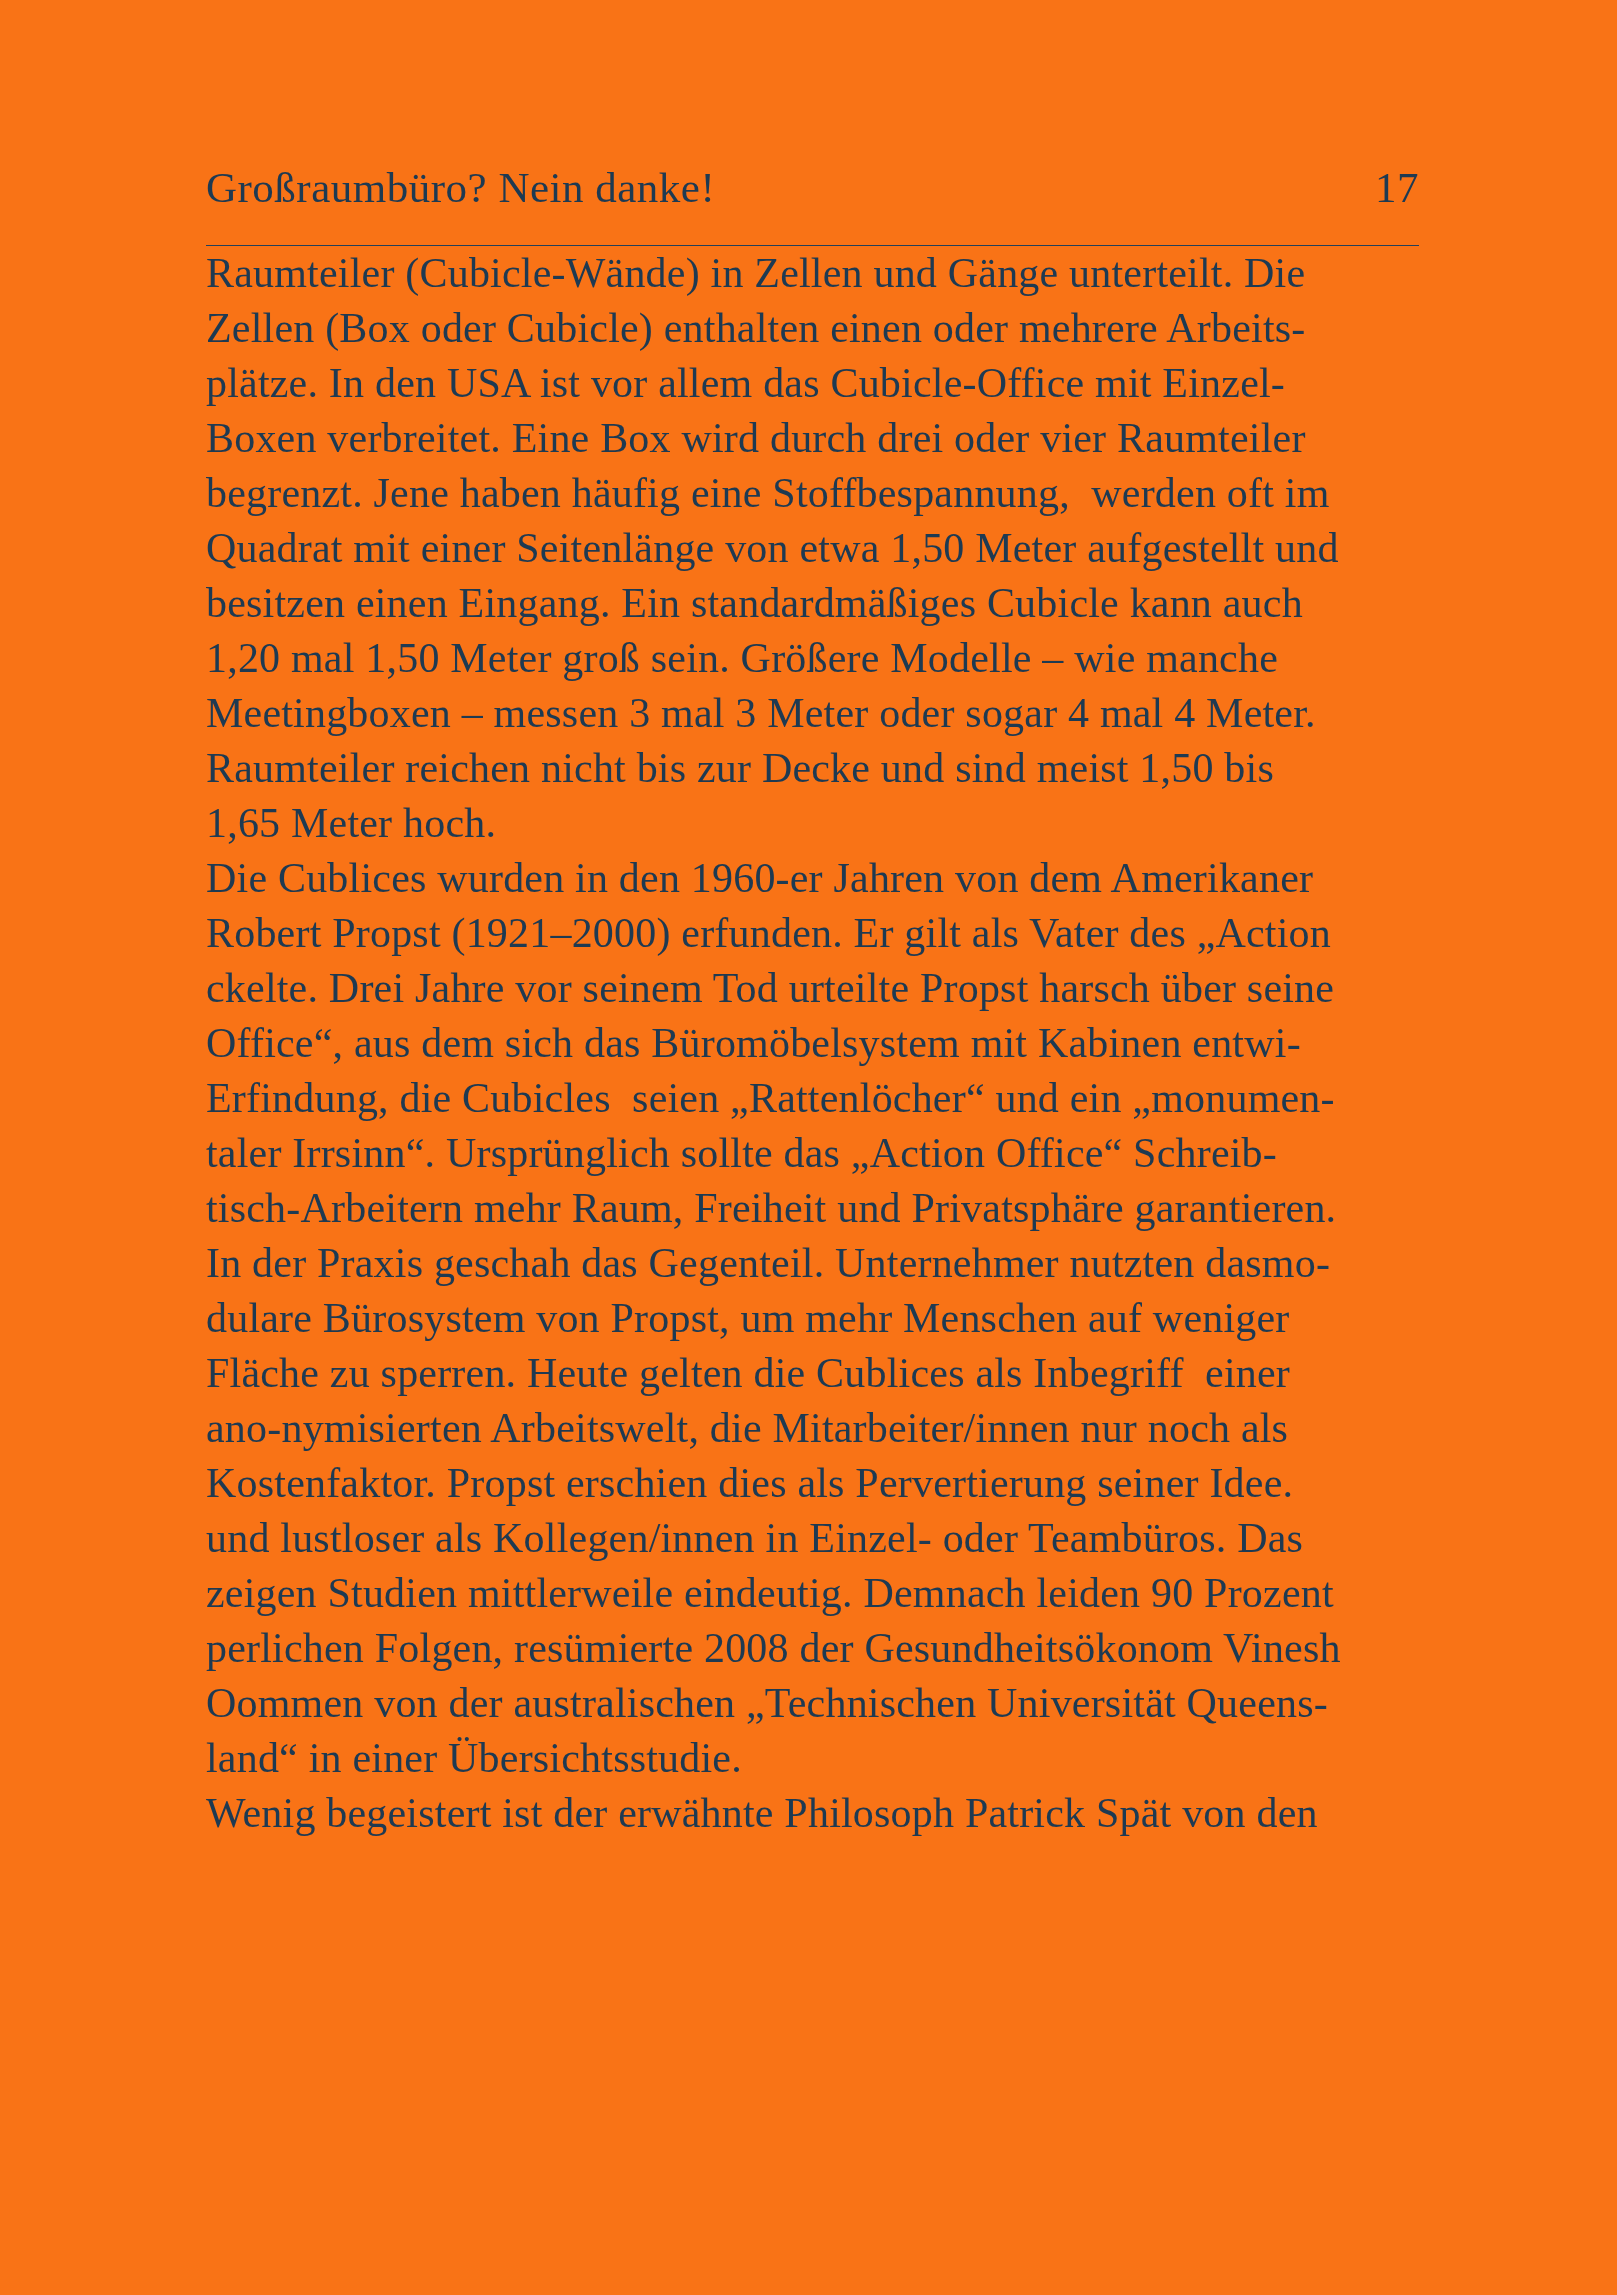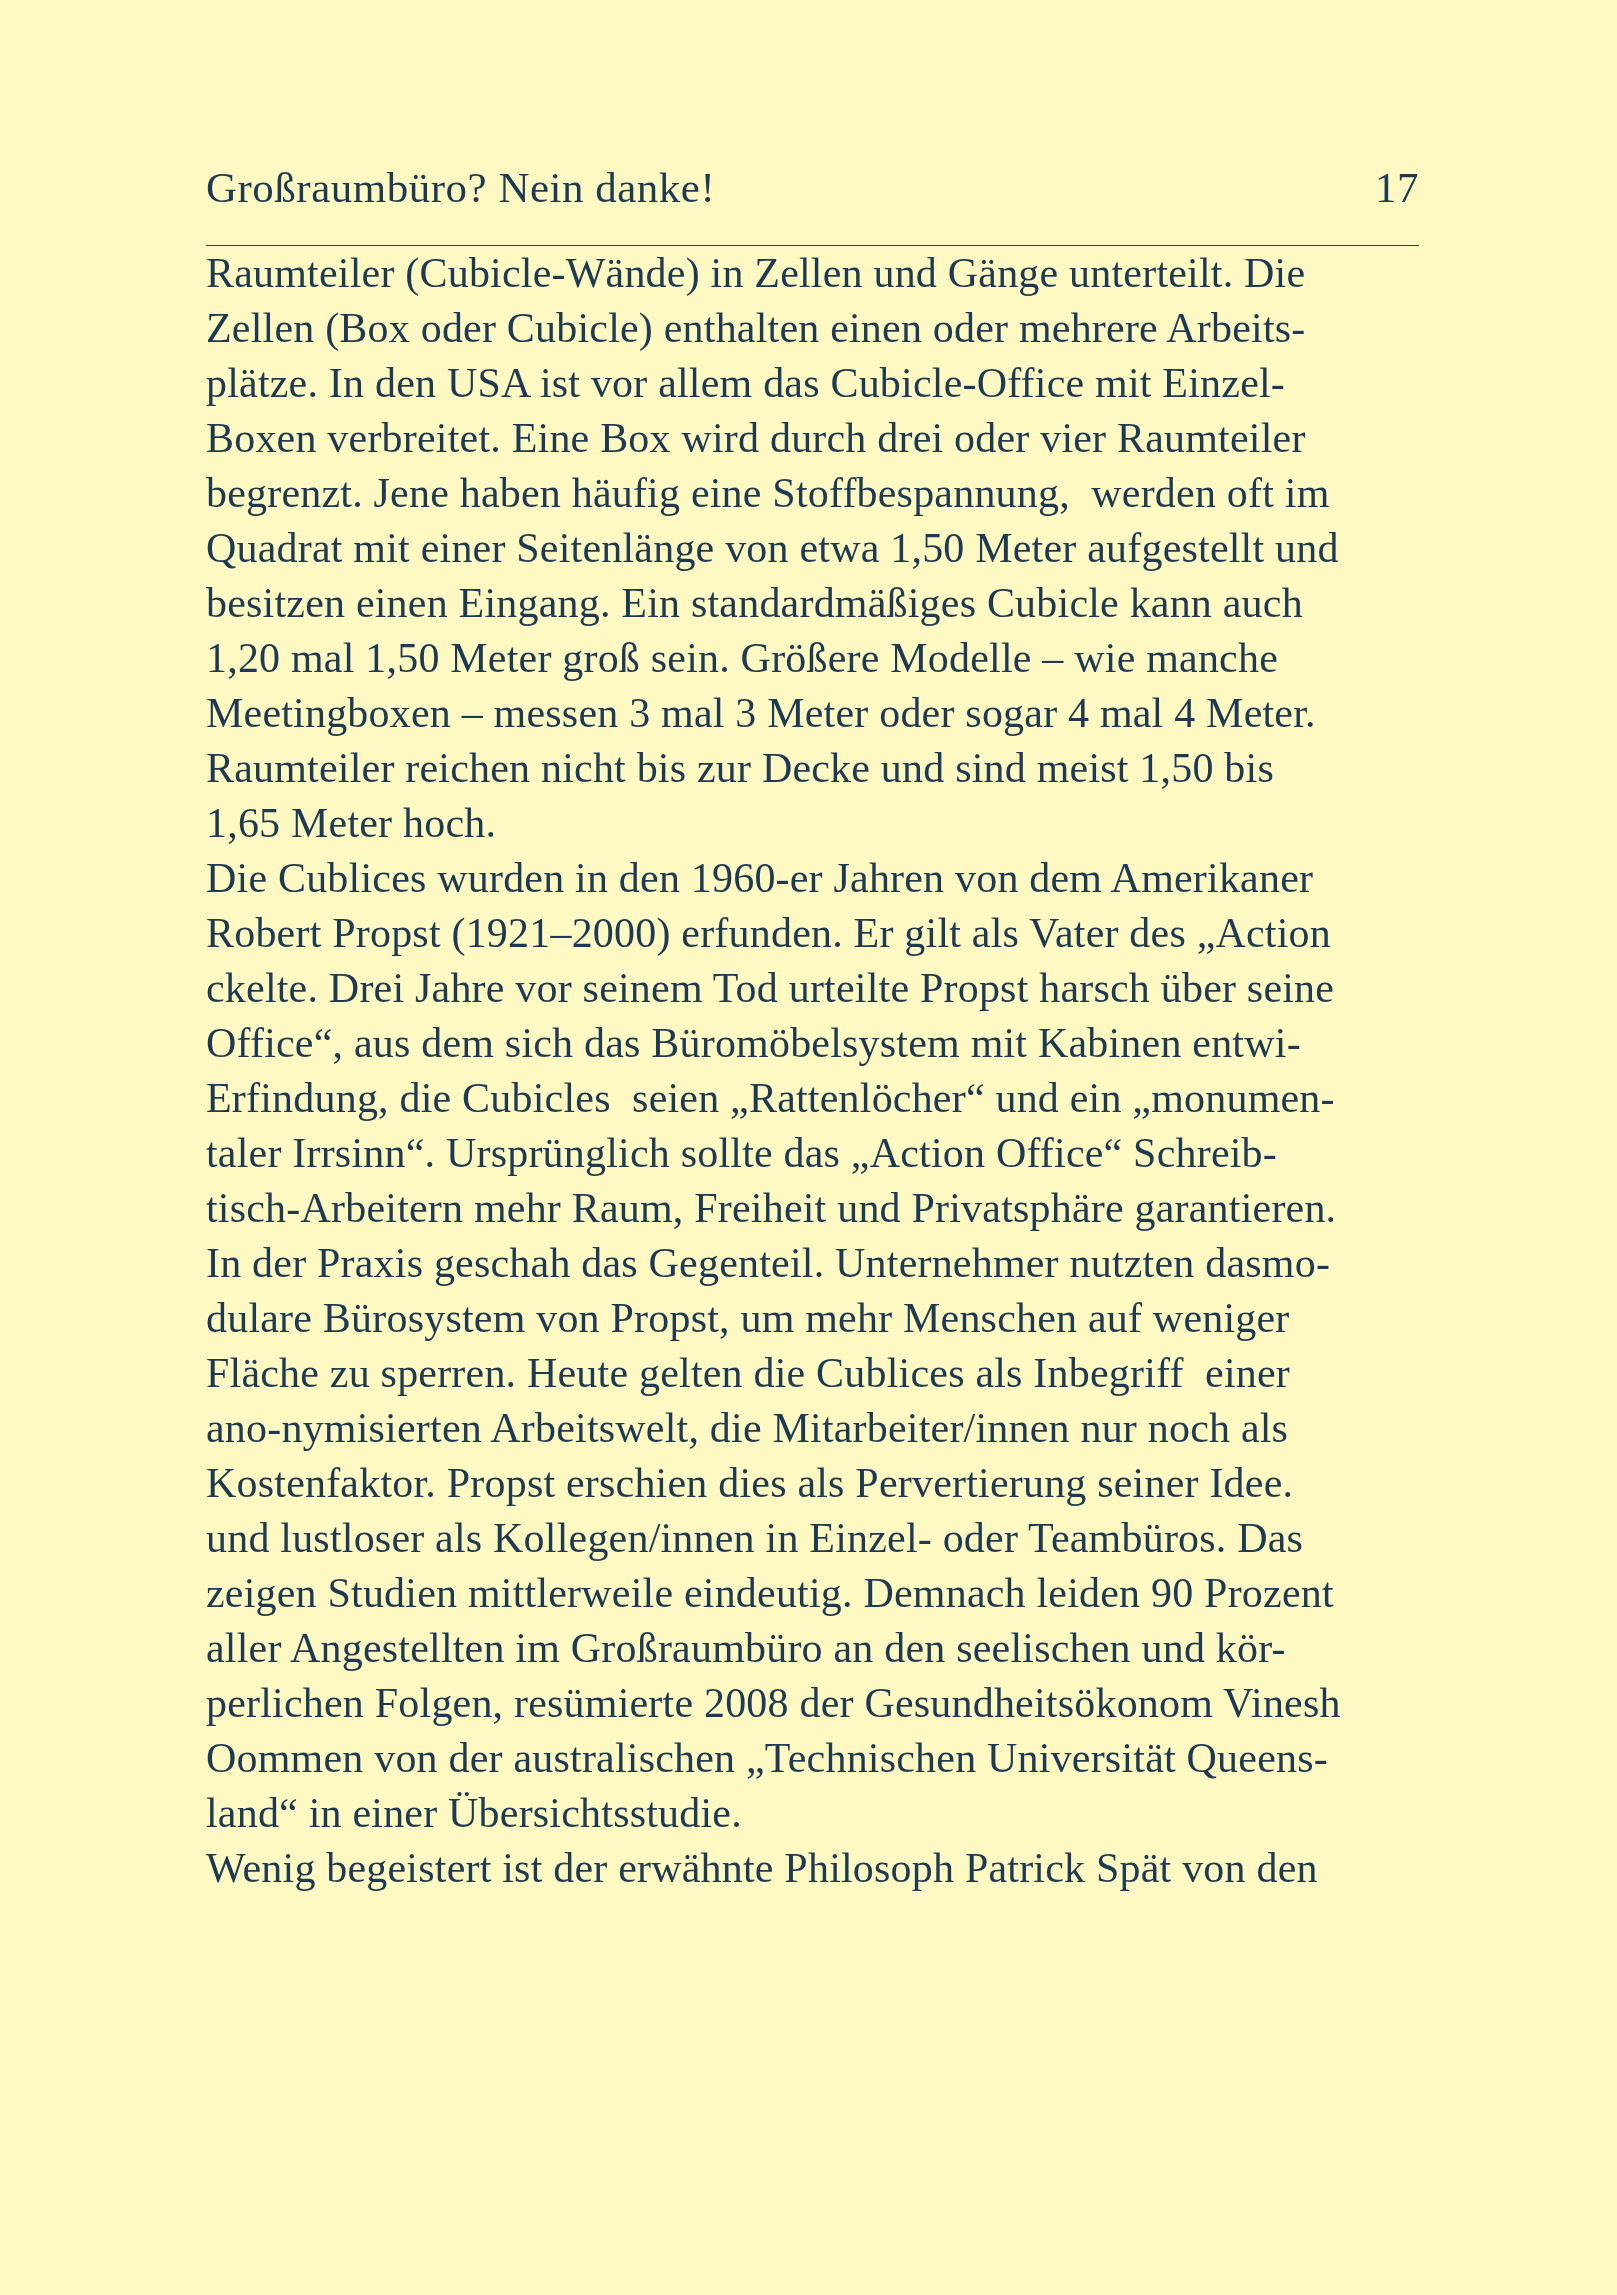--- a/index.html
+++ b/index.html
@@ -11,21 +11,21 @@
     width: 1618px;
     height: 2295px;
     overflow: hidden;
     font-family: "Liberation Serif", serif;
   }
   .page {
     box-sizing: border-box;
     width: 1618px;
     height: 2295px;
     padding: 163px 199px 0 206px;
-    background: #fef9c3;
+    background: #f97316;
     color: #1e3a52;
   }
   .header {
     display: flex;
     justify-content: space-between;
     align-items: baseline;
     font-size: 43px;
     line-height: 1.15;
     letter-spacing: 0.5px;
   }
@@ -75,21 +75,20 @@
         <div class="line">Erfindung, die Cubicles  seien „Rattenlöcher“ und ein „monumen-</div>
         <div class="line">taler Irrsinn“. Ursprünglich sollte das „Action Office“ Schreib-</div>
         <div class="line">tisch-Arbeitern mehr Raum, Freiheit und Privatsphäre garantieren.</div>
         <div class="line">In der Praxis geschah das Gegenteil. Unternehmer nutzten dasmo-</div>
         <div class="line">dulare Bürosystem von Propst, um mehr Menschen auf weniger</div>
         <div class="line">Fläche zu sperren. Heute gelten die Cublices als Inbegriff  einer</div>
         <div class="line">ano-nymisierten Arbeitswelt, die Mitarbeiter/innen nur noch als</div>
         <div class="line">Kostenfaktor. Propst erschien dies als Pervertierung seiner Idee.</div>
         <div class="line">und lustloser als Kollegen/innen in Einzel- oder Teambüros. Das</div>
         <div class="line">zeigen Studien mittlerweile eindeutig. Demnach leiden 90 Prozent</div>
-        <div class="line">aller Angestellten im Großraumbüro an den seelischen und kör-</div>
         <div class="line">perlichen Folgen, resümierte 2008 der Gesundheitsökonom Vinesh</div>
         <div class="line">Oommen von der australischen „Technischen Universität Queens-</div>
         <div class="line">land“ in einer Übersichtsstudie.</div>
       </div>
       <div>
         <div class="line">Wenig begeistert ist der erwähnte Philosoph Patrick Spät von den</div>
       </div>
     </div>
 </div>
 

